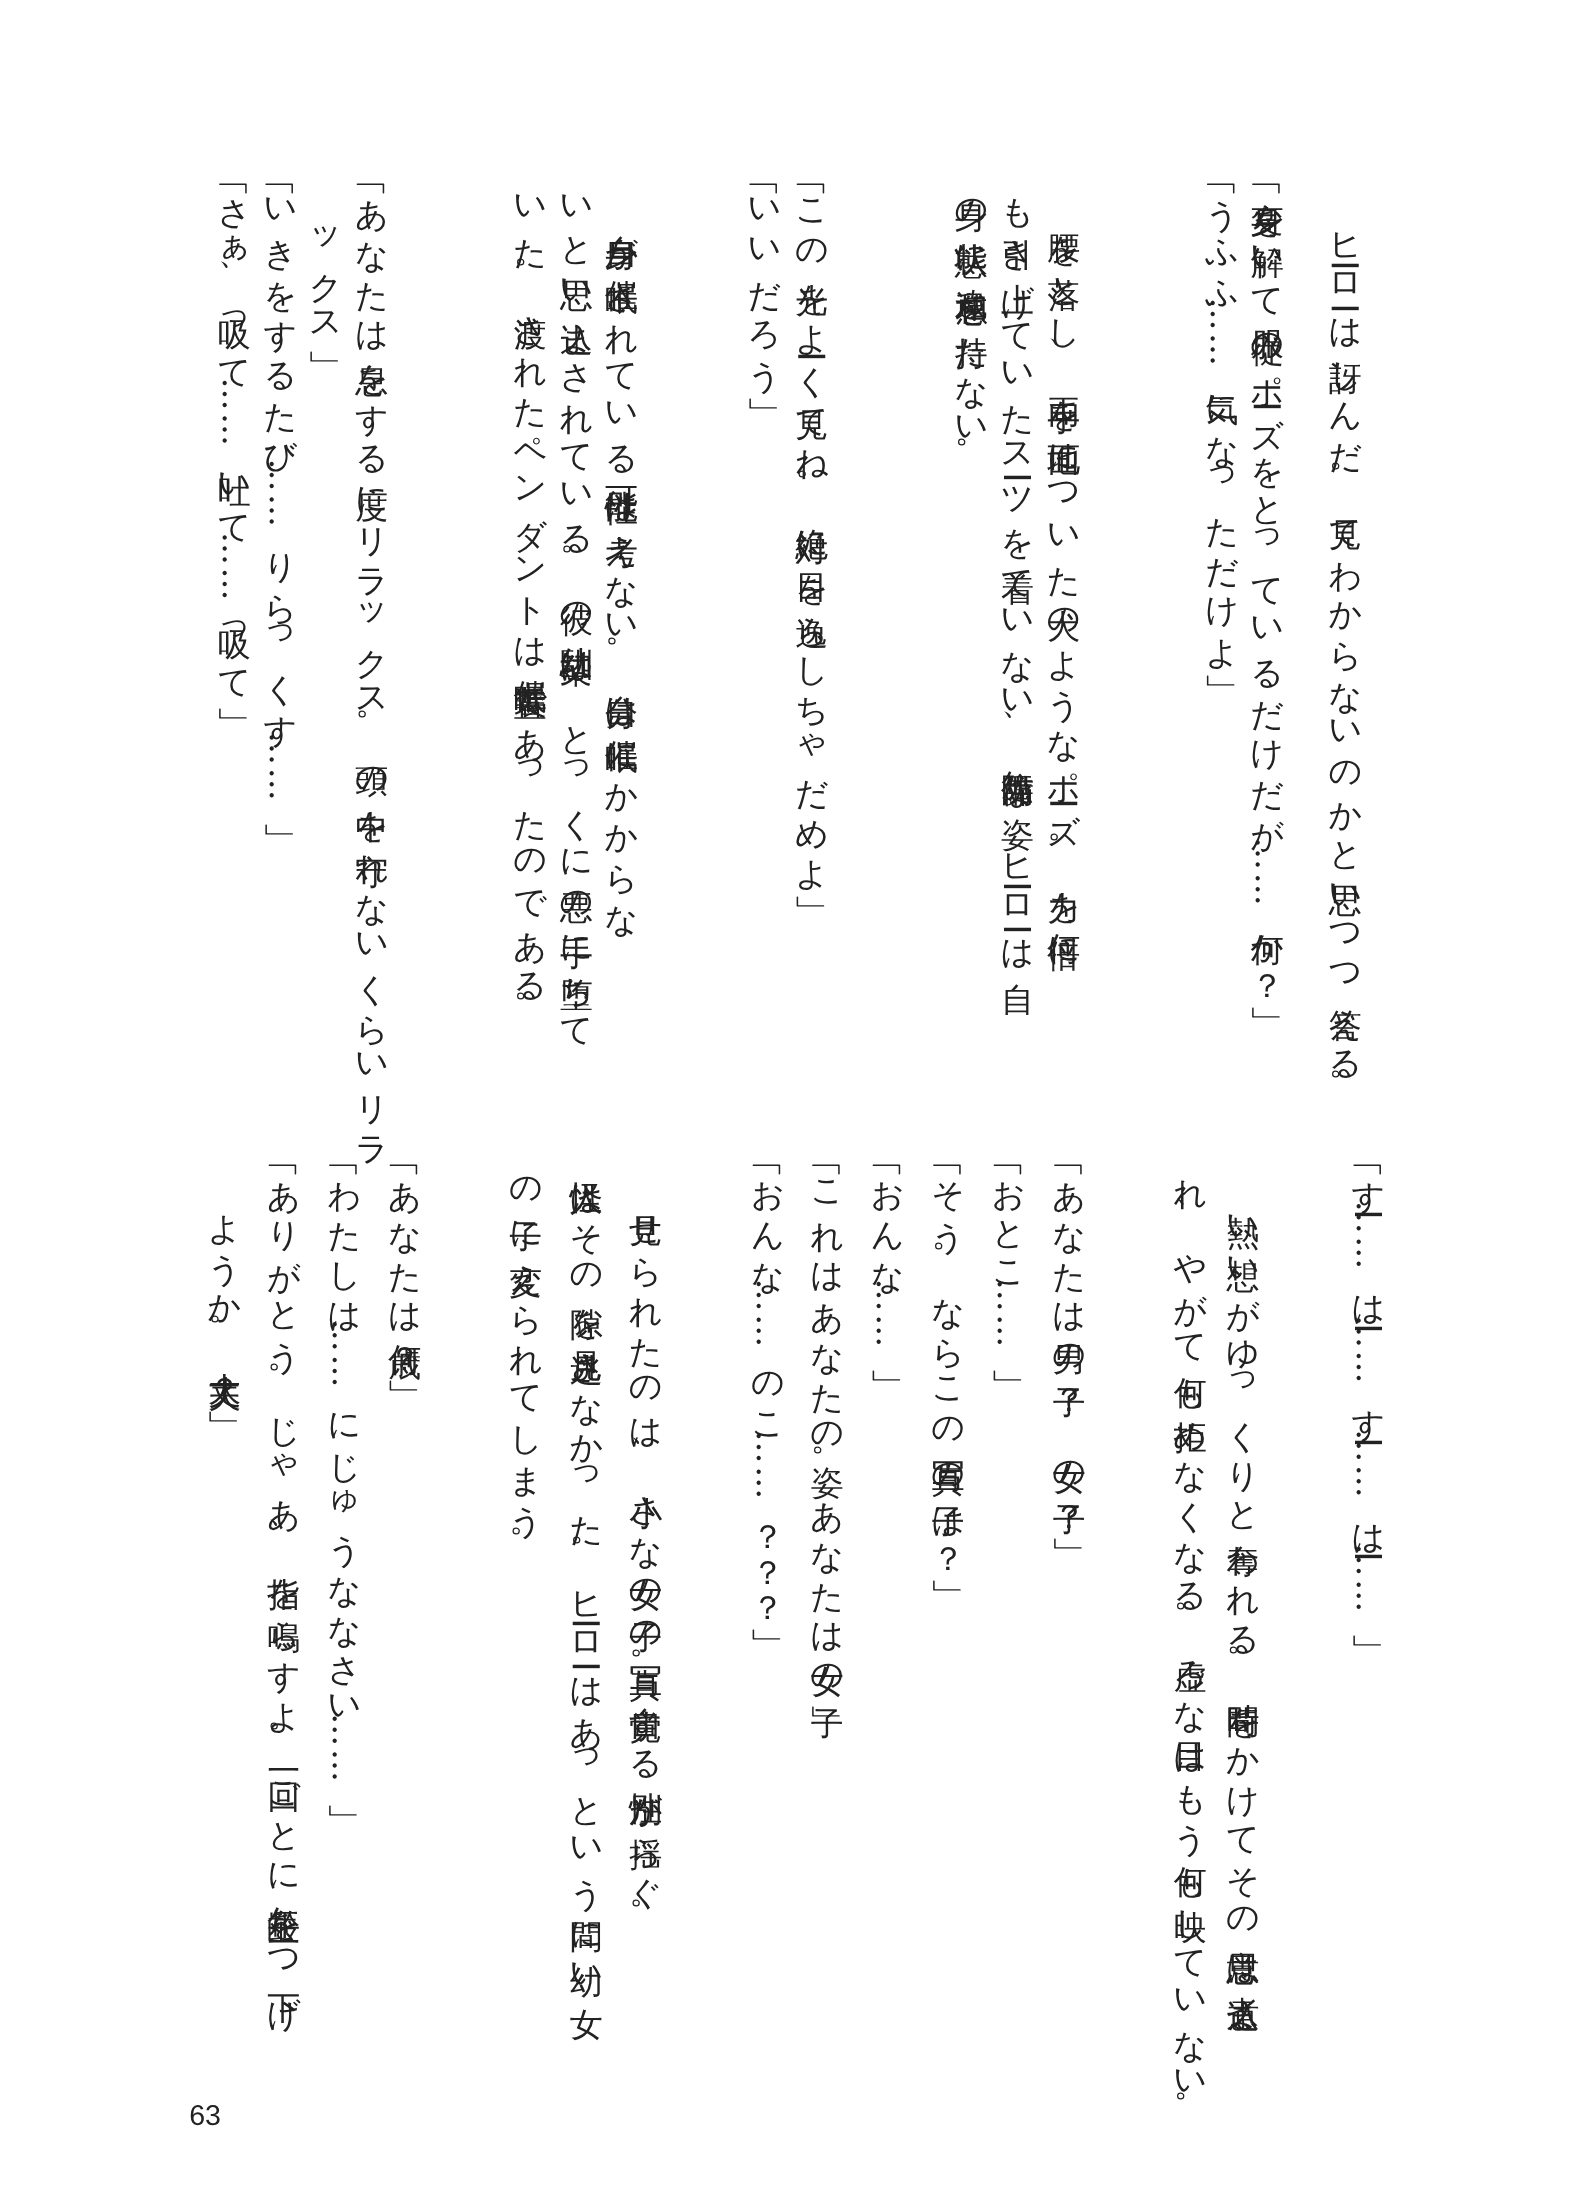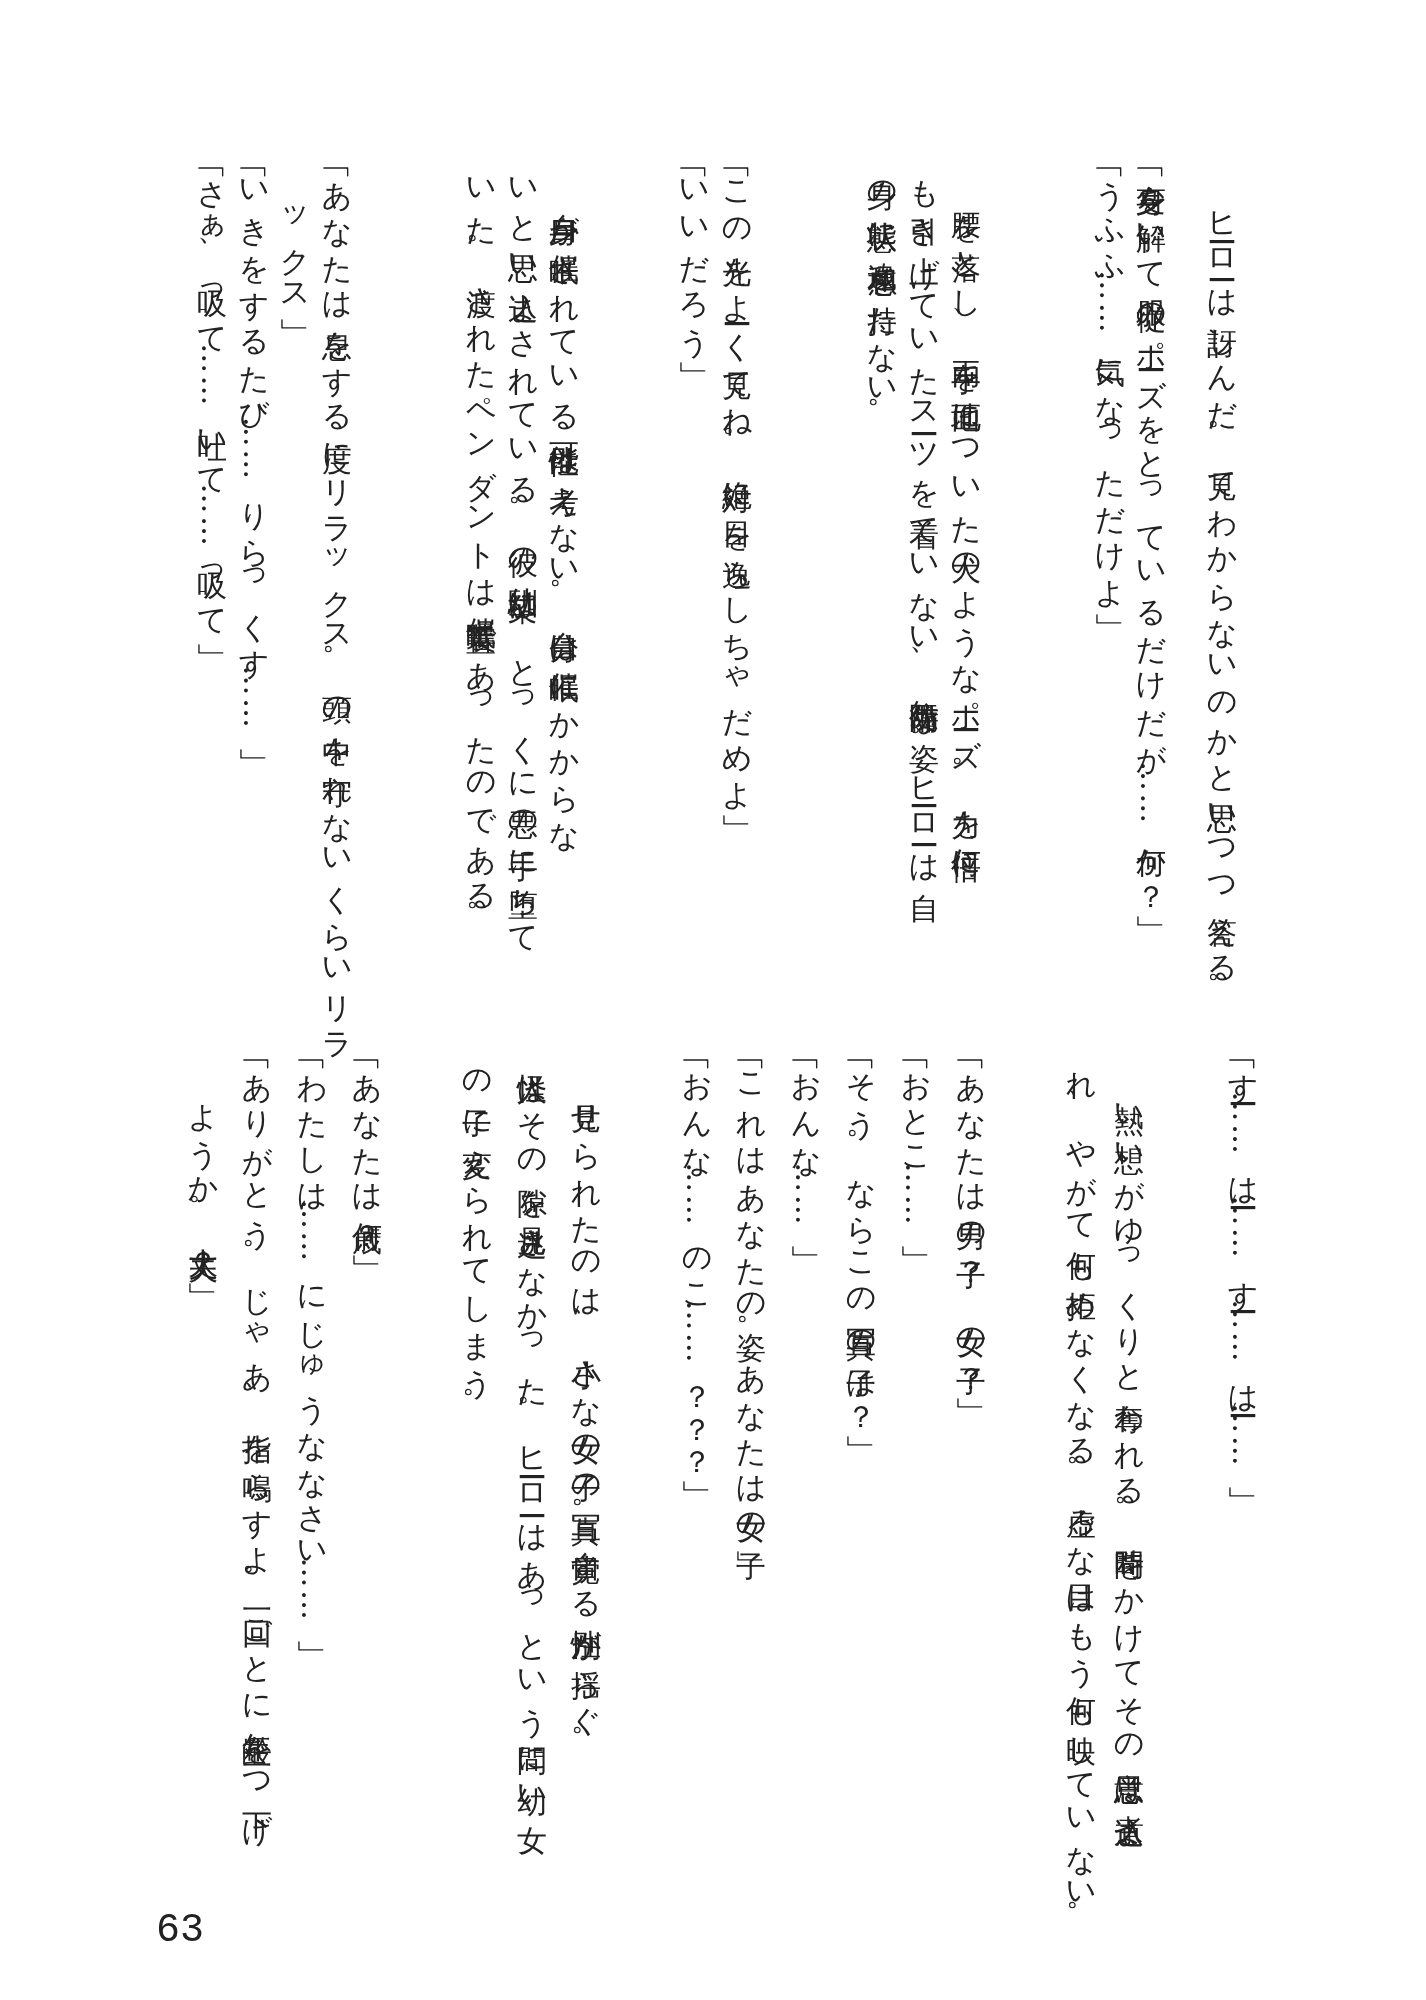--- a/index.html
+++ b/index.html
@@ -15,23 +15,23 @@
     line-height: 42px;
     letter-spacing: 2.4px;
     color:#222;
     white-space: nowrap;
     width:42px;
   }
   .top { top:158px; }
   .bottom { top:1050px; }
   .indent { padding-top:32px; }
   .page-number {
-    position:absolute; left:156px; top:1908px;
-    font-family: Liberation Mono, monospace;
-    font-size:40px; color:#222;
+    position:absolute; left:172px; top:1908px;
+    font-family: Liberation Sans, sans-serif;
+    font-size:26px; color:#222;
   }
 </style>
 </head>
 <body>
 
 <div class="page">
 
   <div class="col top indent" style="left:1201px">ヒーローは訝しんだ。見てわからないのかと思いつつ答える。</div>
   <div class="col top" style="left:1130px">「変身を解いて服従のポーズをとっているだけだが……何か？」</div>
   <div class="col top" style="left:1089px">「うふふ……気になっただけよ」</div>

